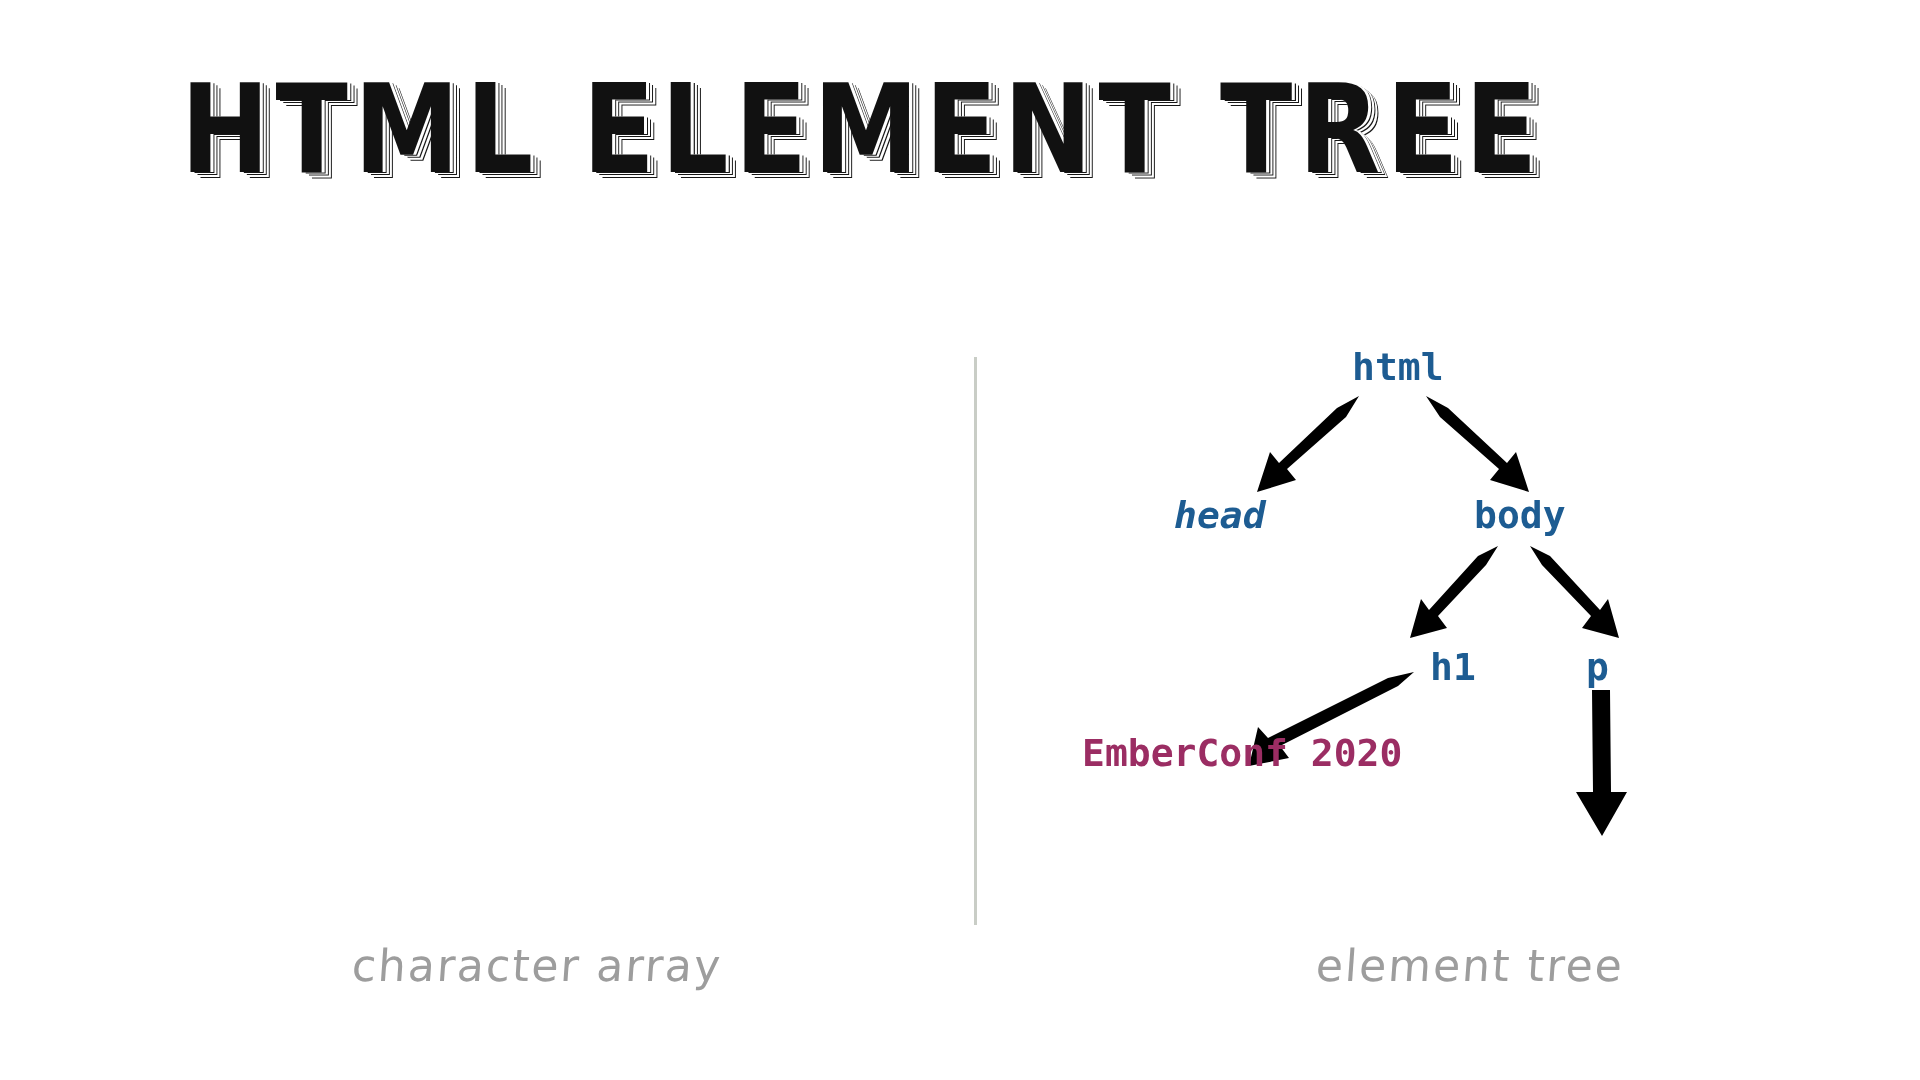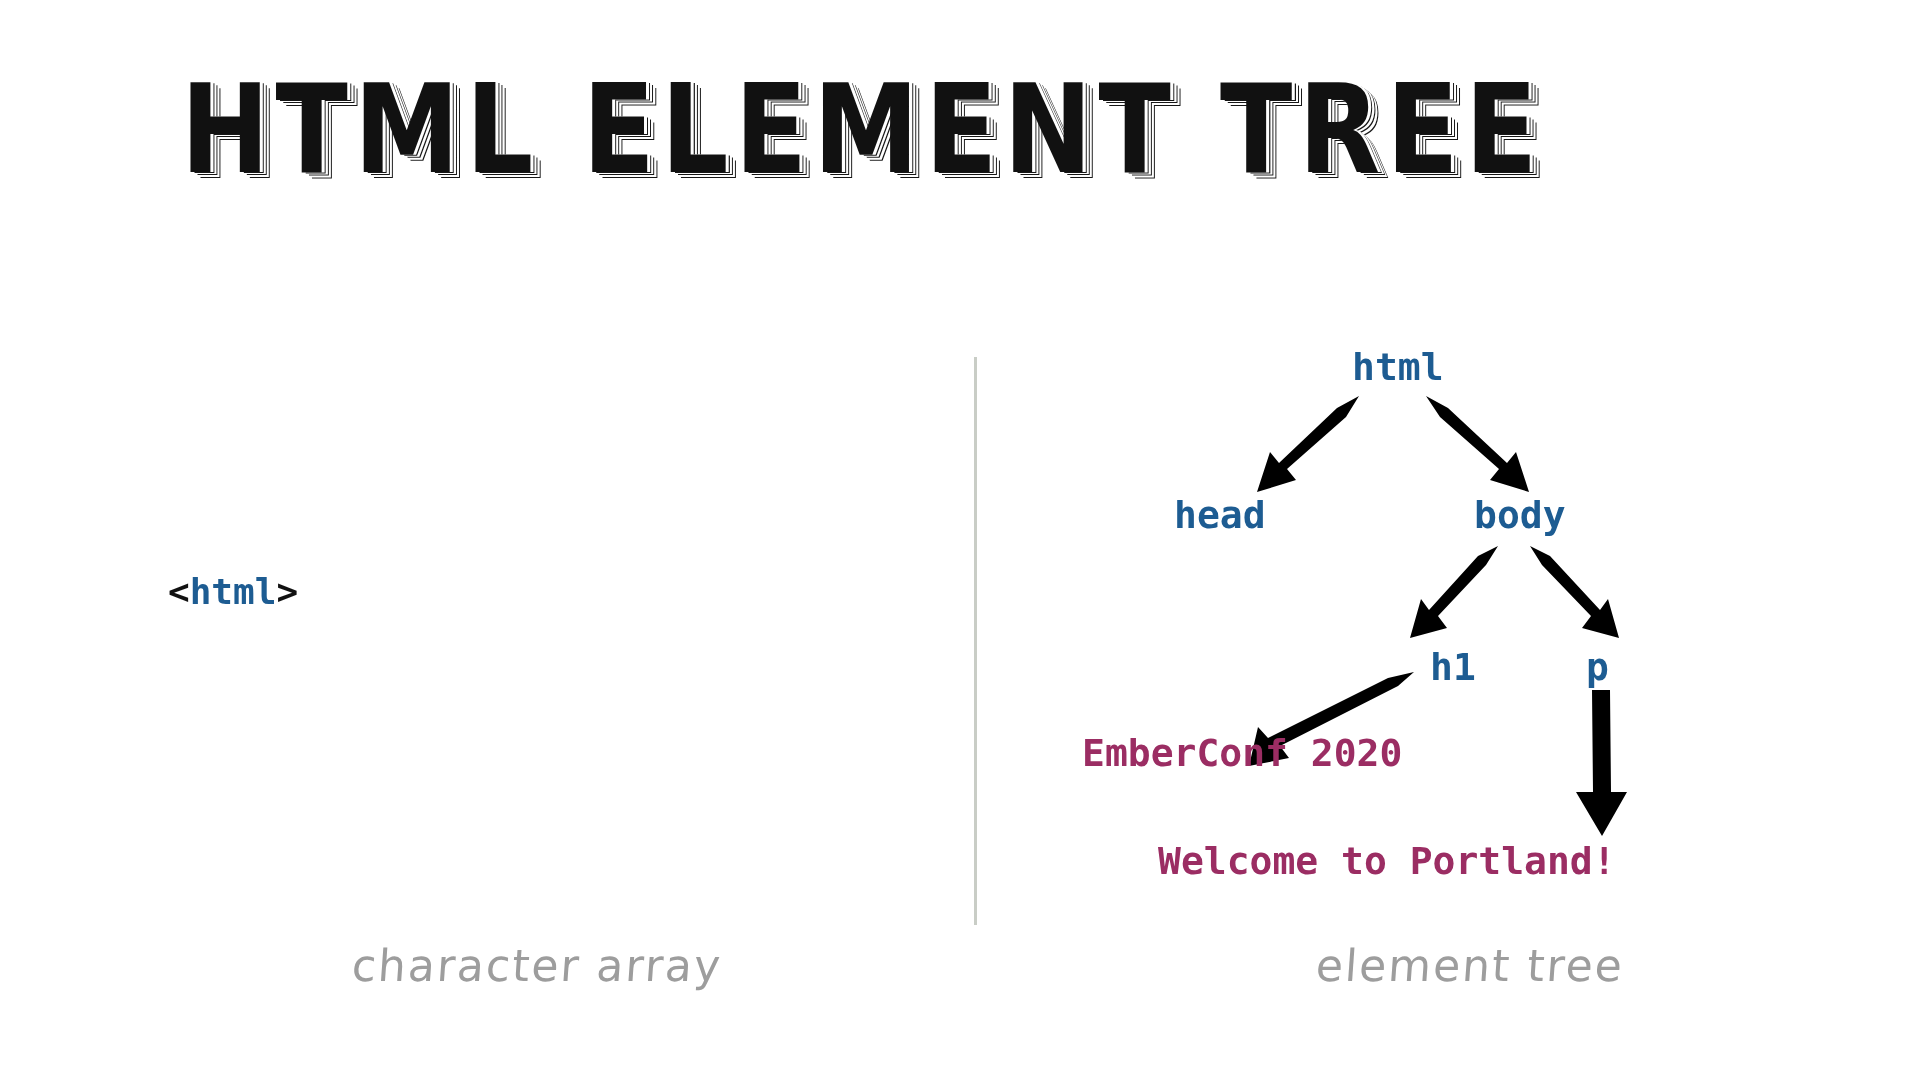--- a/index.html
+++ b/index.html
@@ -91,21 +91,21 @@
     font-family: "DejaVu Sans Mono", monospace;
     font-weight: bold;
     font-size: 38px;
     color: #1d5c92;
     white-space: nowrap;
     line-height: 1;
   }
   .node.text-node { color: #9b2d63; }
 
   .n-html { left: 378px; top: 68px; }
-  .n-head { left: 200px; top: 216px; }
+  .n-head { left: 200px; top: 216px; font-style: italic; }
   .n-body { left: 500px; top: 216px; }
   .n-h1   { left: 456px; top: 368px; }
   .n-p    { left: 612px; top: 368px; }
   .n-h1text { left: 108px; top: 454px; }
   .n-ptext  { left: 184px; top: 562px; }
 
   
   .caption {
     position: absolute;
     font-family: "DejaVu Sans", sans-serif;
@@ -121,21 +121,20 @@
 </head>
 <body>
 
 <div class="title-wrap">
   <div class="title">HTML ELEMENT TREE</div>
 </div>
 
 <div class="divider"></div>
 
 <div class="code-block">
-  <div class="code-line"><span class="br">&lt;</span><span class="tg">html</span><span class="br">&gt;</span></div>
 
 
 
   
 
   
 
   
 </div>
 
@@ -169,16 +168,15 @@
       <polygon fill="#000000" points="618,410 636,410 637,512 653,512 628,556 602,512 619,512"></polygon>
     </g>
   </svg>
 
   <div class="node n-html">html</div>
   <div class="node n-head">head</div>
   <div class="node n-body">body</div>
   <div class="node n-h1">h1</div>
   <div class="node n-p">p</div>
   <div class="node text-node n-h1text">EmberConf 2020</div>
-  <div class="node text-node n-ptext">Welcome to Portland!</div>
 </div>
 
 <div class="caption cap-right">element tree</div>
 
 </body></html>

